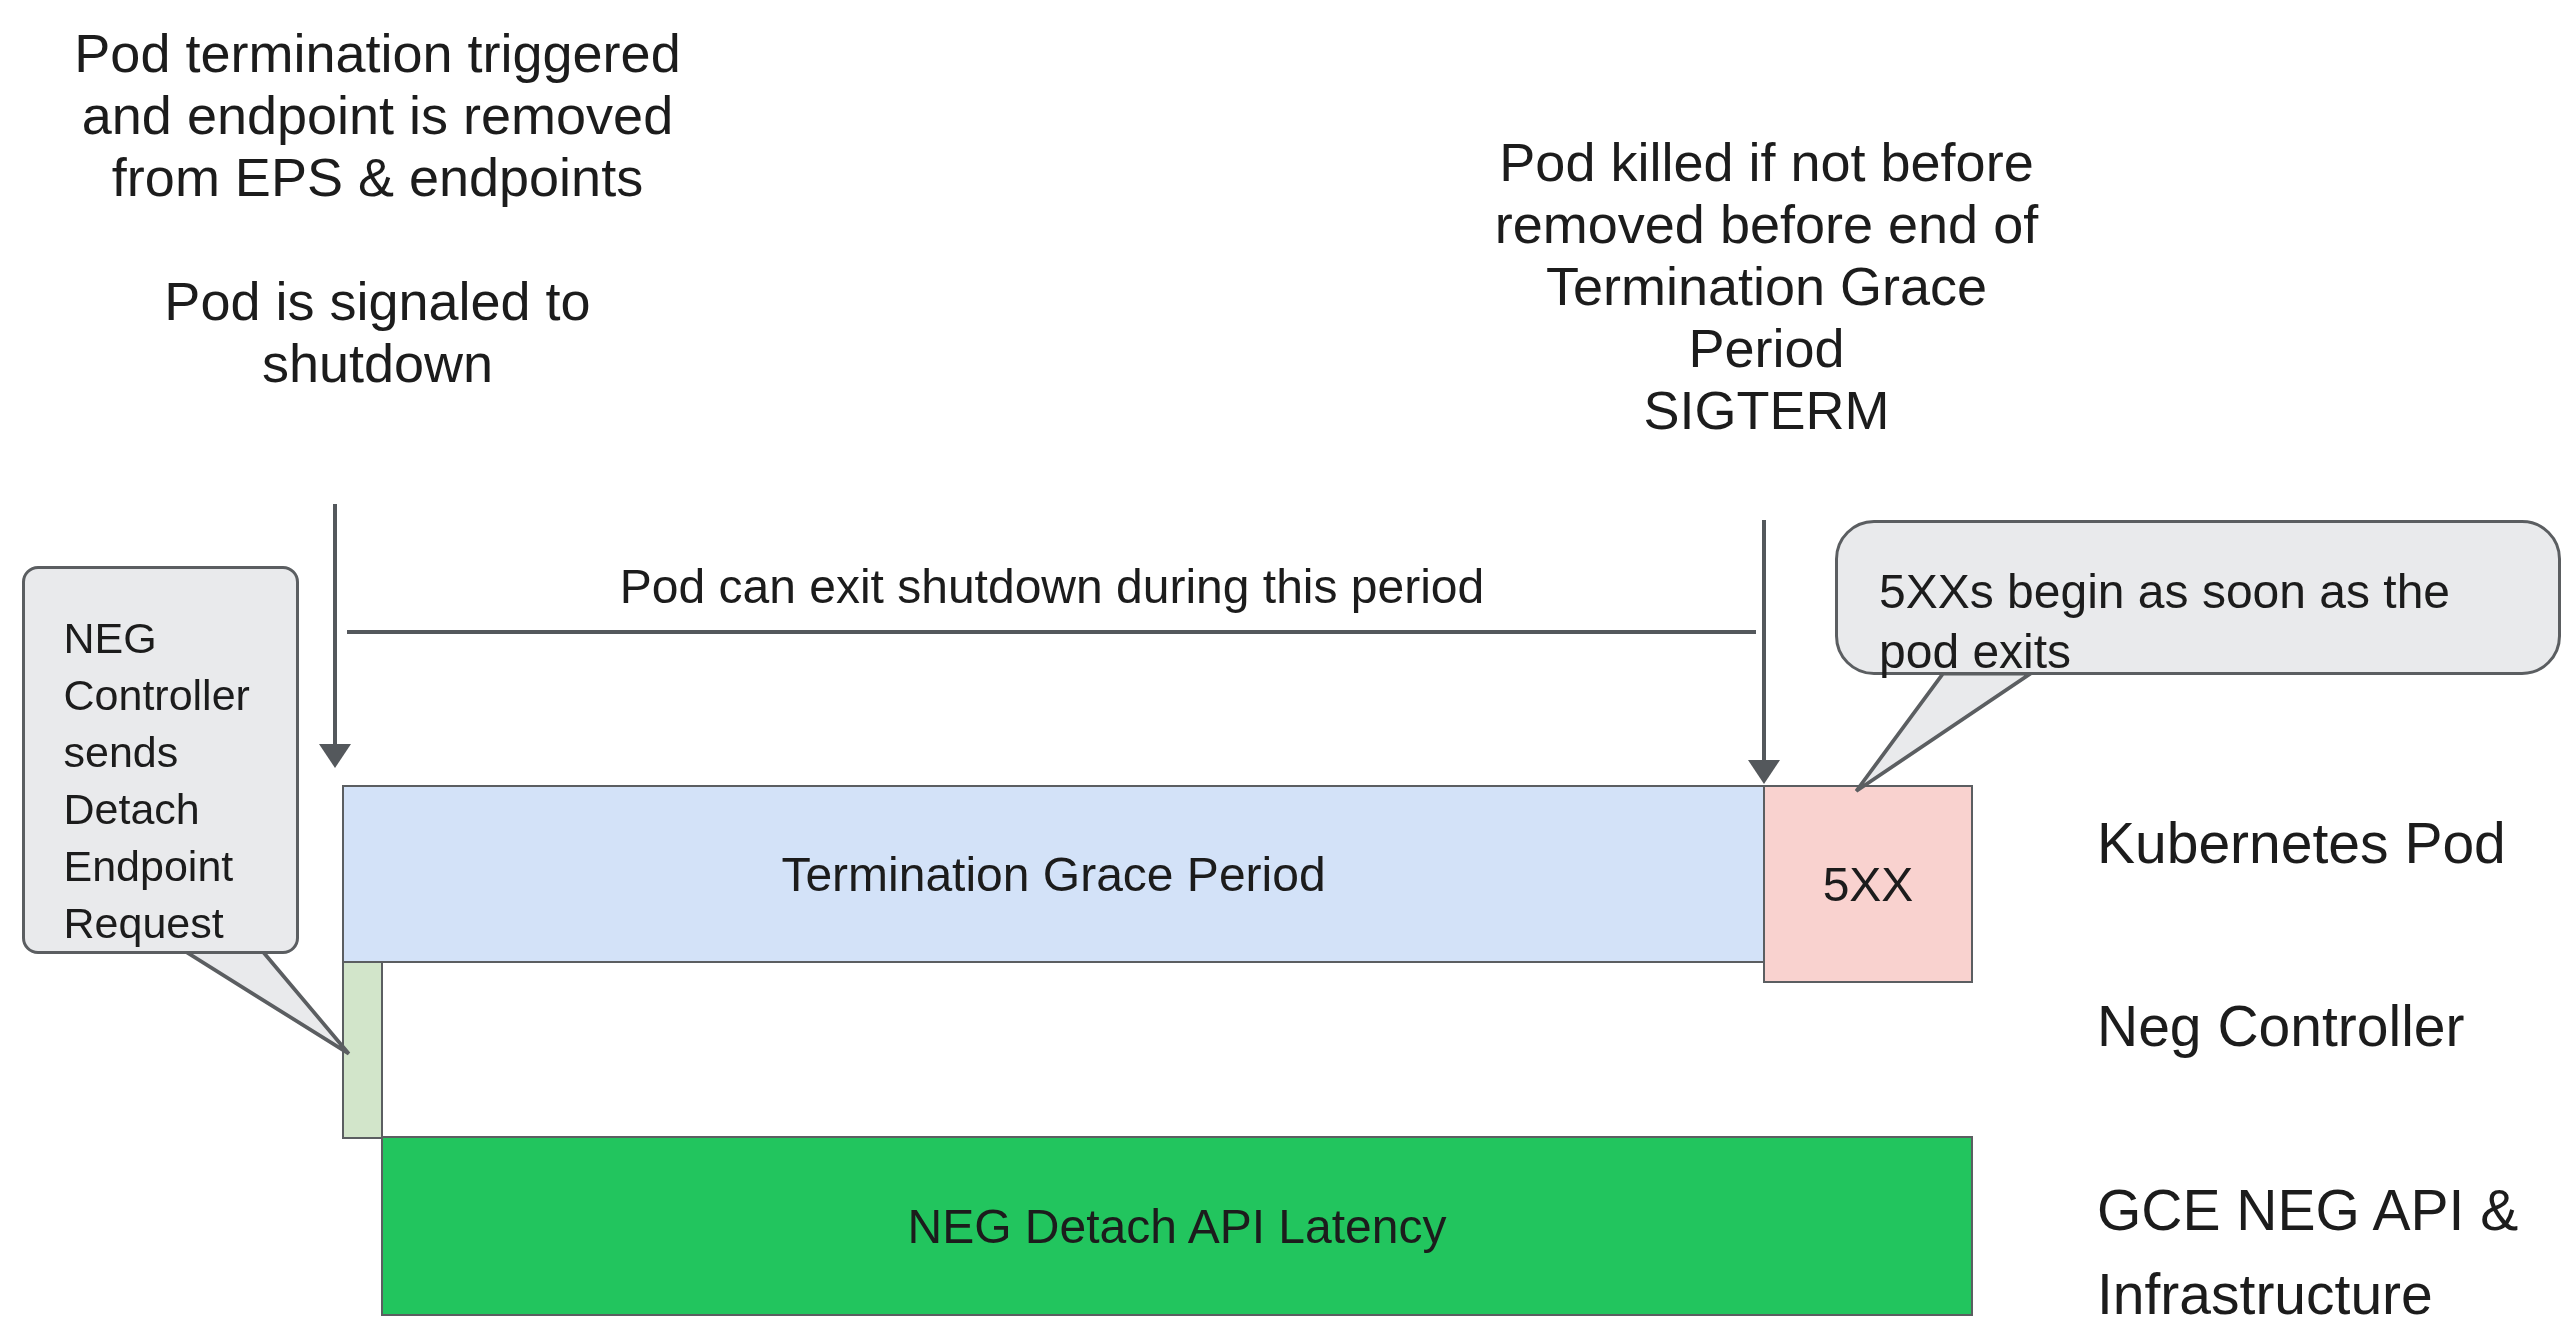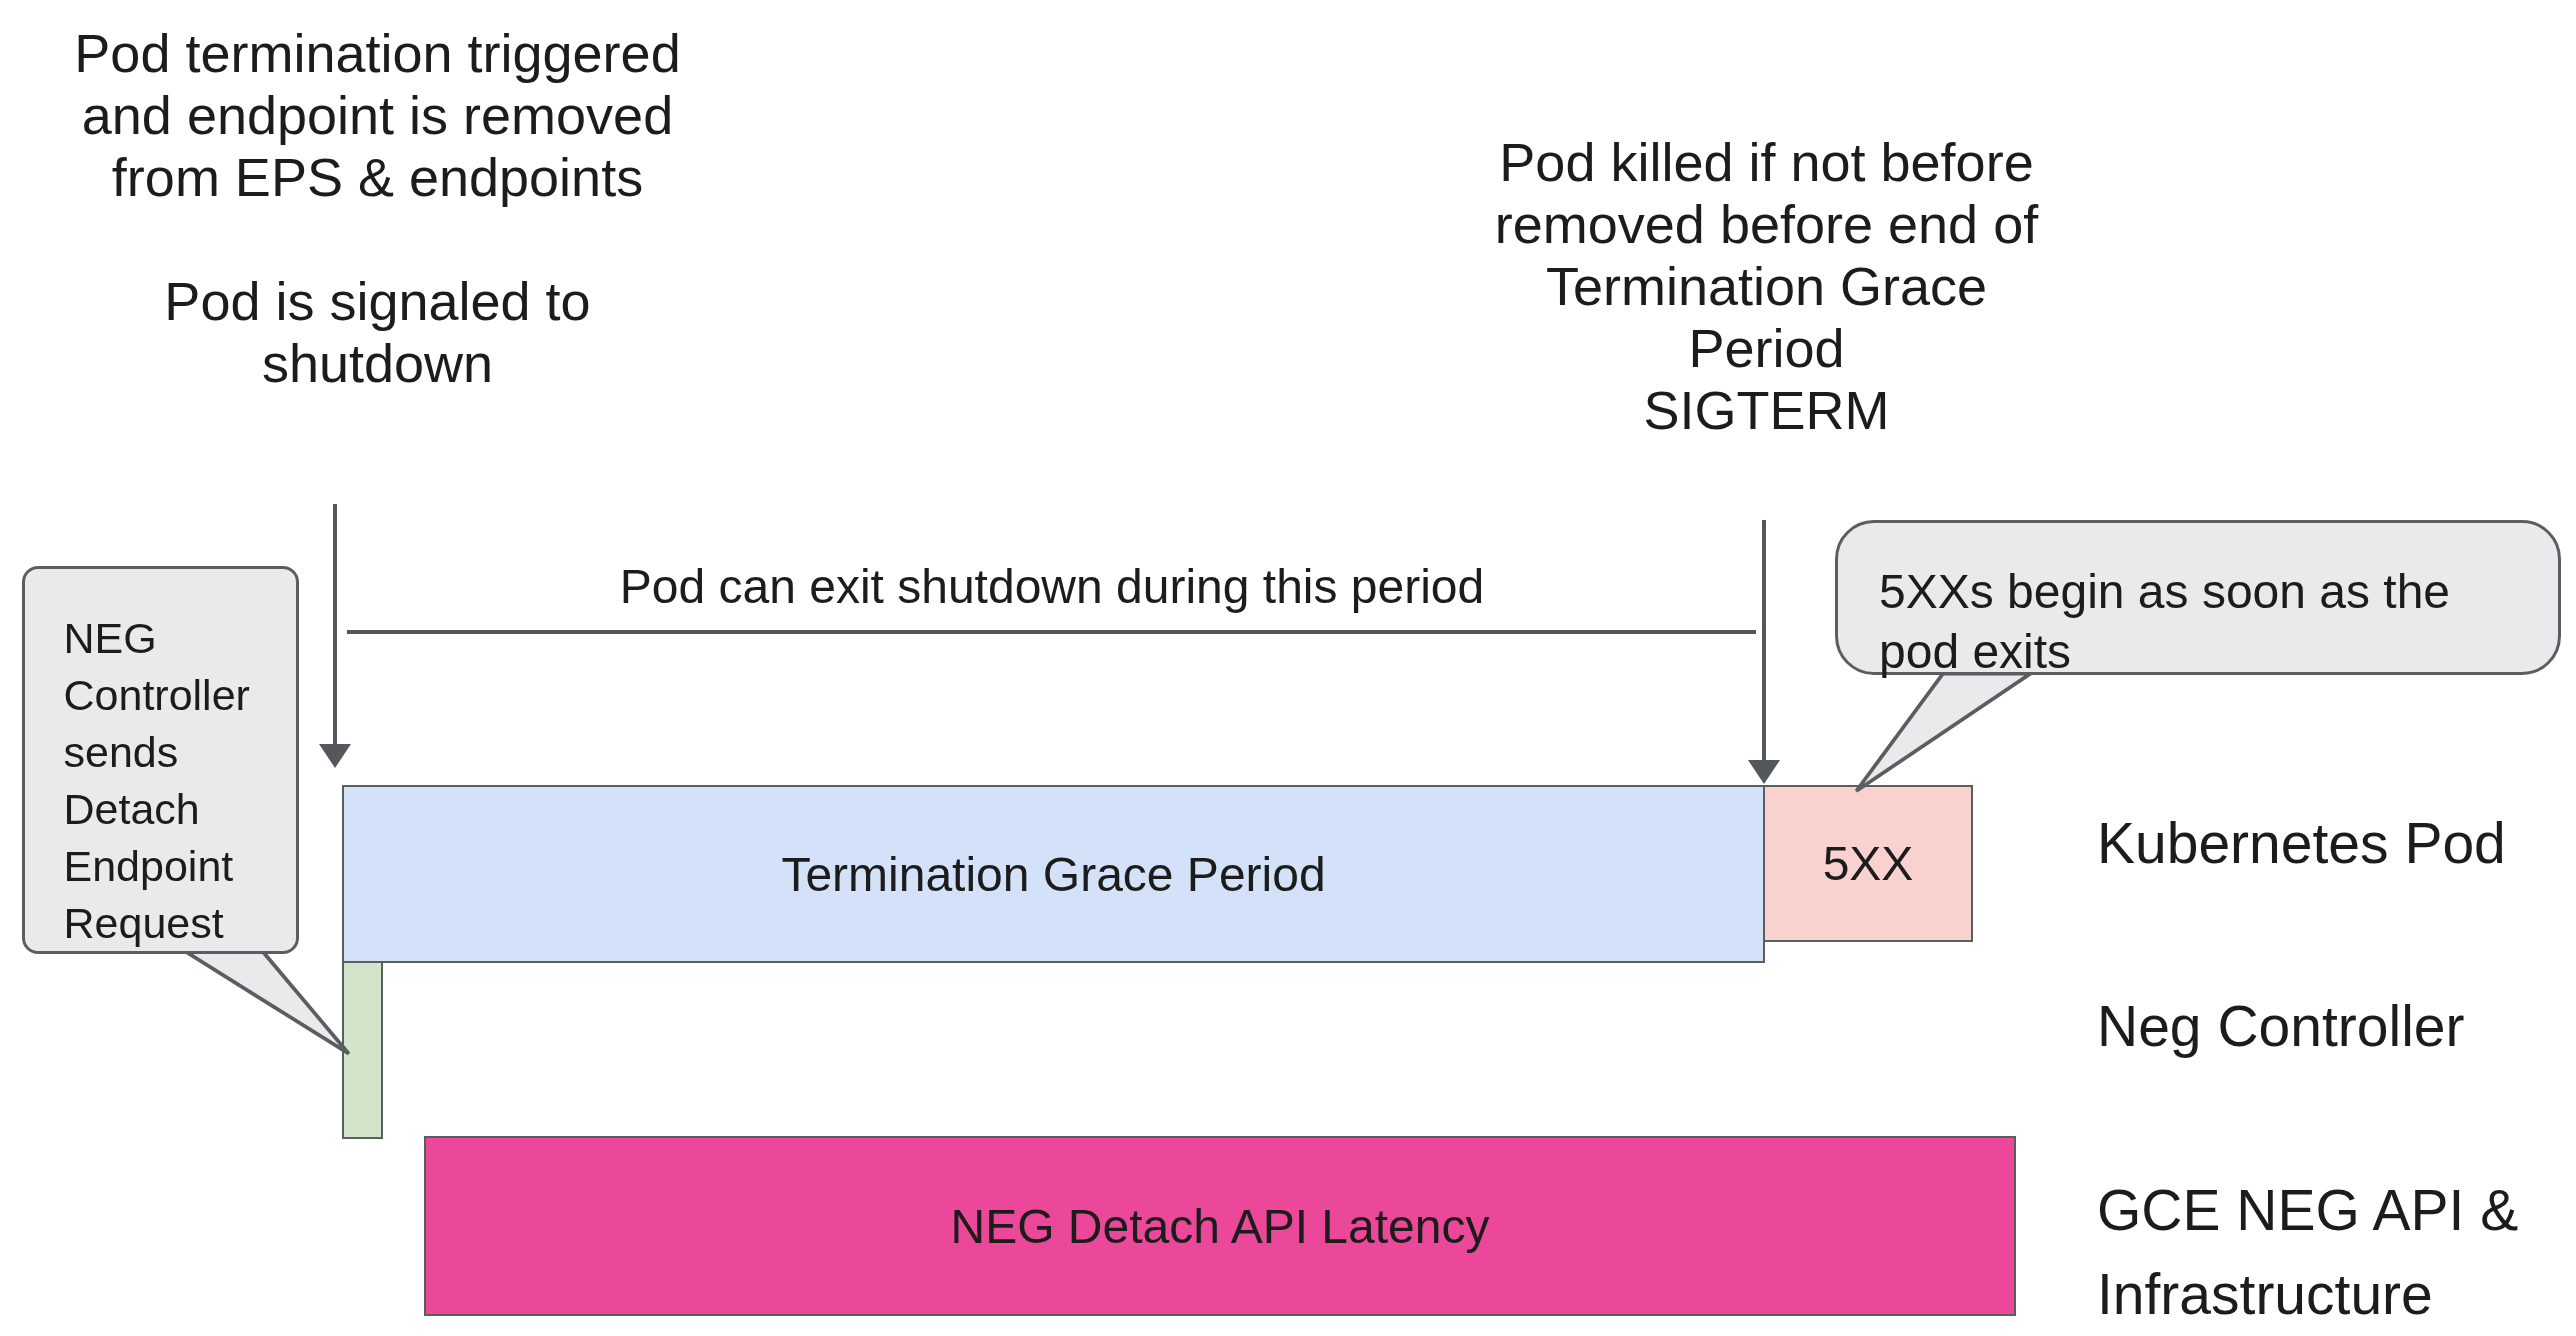--- a/index.html
+++ b/index.html
@@ -26,21 +26,21 @@
     font-size:48px;line-height:52px;
   }
   .bar{
     position:absolute;
     box-sizing:border-box;
     border:2.8px solid #5b5e61;
     display:flex;align-items:center;justify-content:center;
     font-size:48px;
   }
   .bar-grace{left:342px;top:785px;width:1423px;height:178px;}
-  .bar-error{left:1763px;top:785px;width:210px;height:157px;}
+  .bar-error{left:1763px;top:785px;width:210px;height:198px;}
   .bar-detach{left:342px;top:961px;width:41px;height:178px;}
   .bar-latency{left:381px;top:1136px;width:1592px;height:180px;}
   .row-label{
     position:absolute;left:2097px;
     font-size:57px;line-height:62px;
     white-space:nowrap;
   }
   .row-label.two-line{line-height:84px;white-space:normal;}
   .vline{position:absolute;width:3.7px;background:#54585c;}
   .hline{position:absolute;height:3.7px;background:#54585c;}
@@ -124,21 +124,21 @@
     </div>
   </div>
 
   <div class="bar bar-grace" style="background-color: rgb(211, 226, 248);">
     <span>Termination Grace Period</span>
   </div>
   <div class="bar bar-error" style="background-color: rgb(249, 210, 207);">
     <span>5XX</span>
   </div>
   <div class="bar bar-detach" style="background-color: rgb(210, 229, 202);"></div>
-  <div class="bar bar-latency" style="background-color: #ec4899; margin-left: 43px;">
+  <div class="bar bar-latency" style="background-color: #22c55e;">
     <span>NEG Detach API Latency</span>
   </div>
 
   <div class="row-label" style="top:812px;">Kubernetes Pod</div>
   <div class="row-label" style="top:995px;">Neg Controller</div>
   <div class="row-label two-line" style="top:1168px;">
     <div>GCE NEG API &amp;</div>
     <div>Infrastructure</div>
   </div>
 

